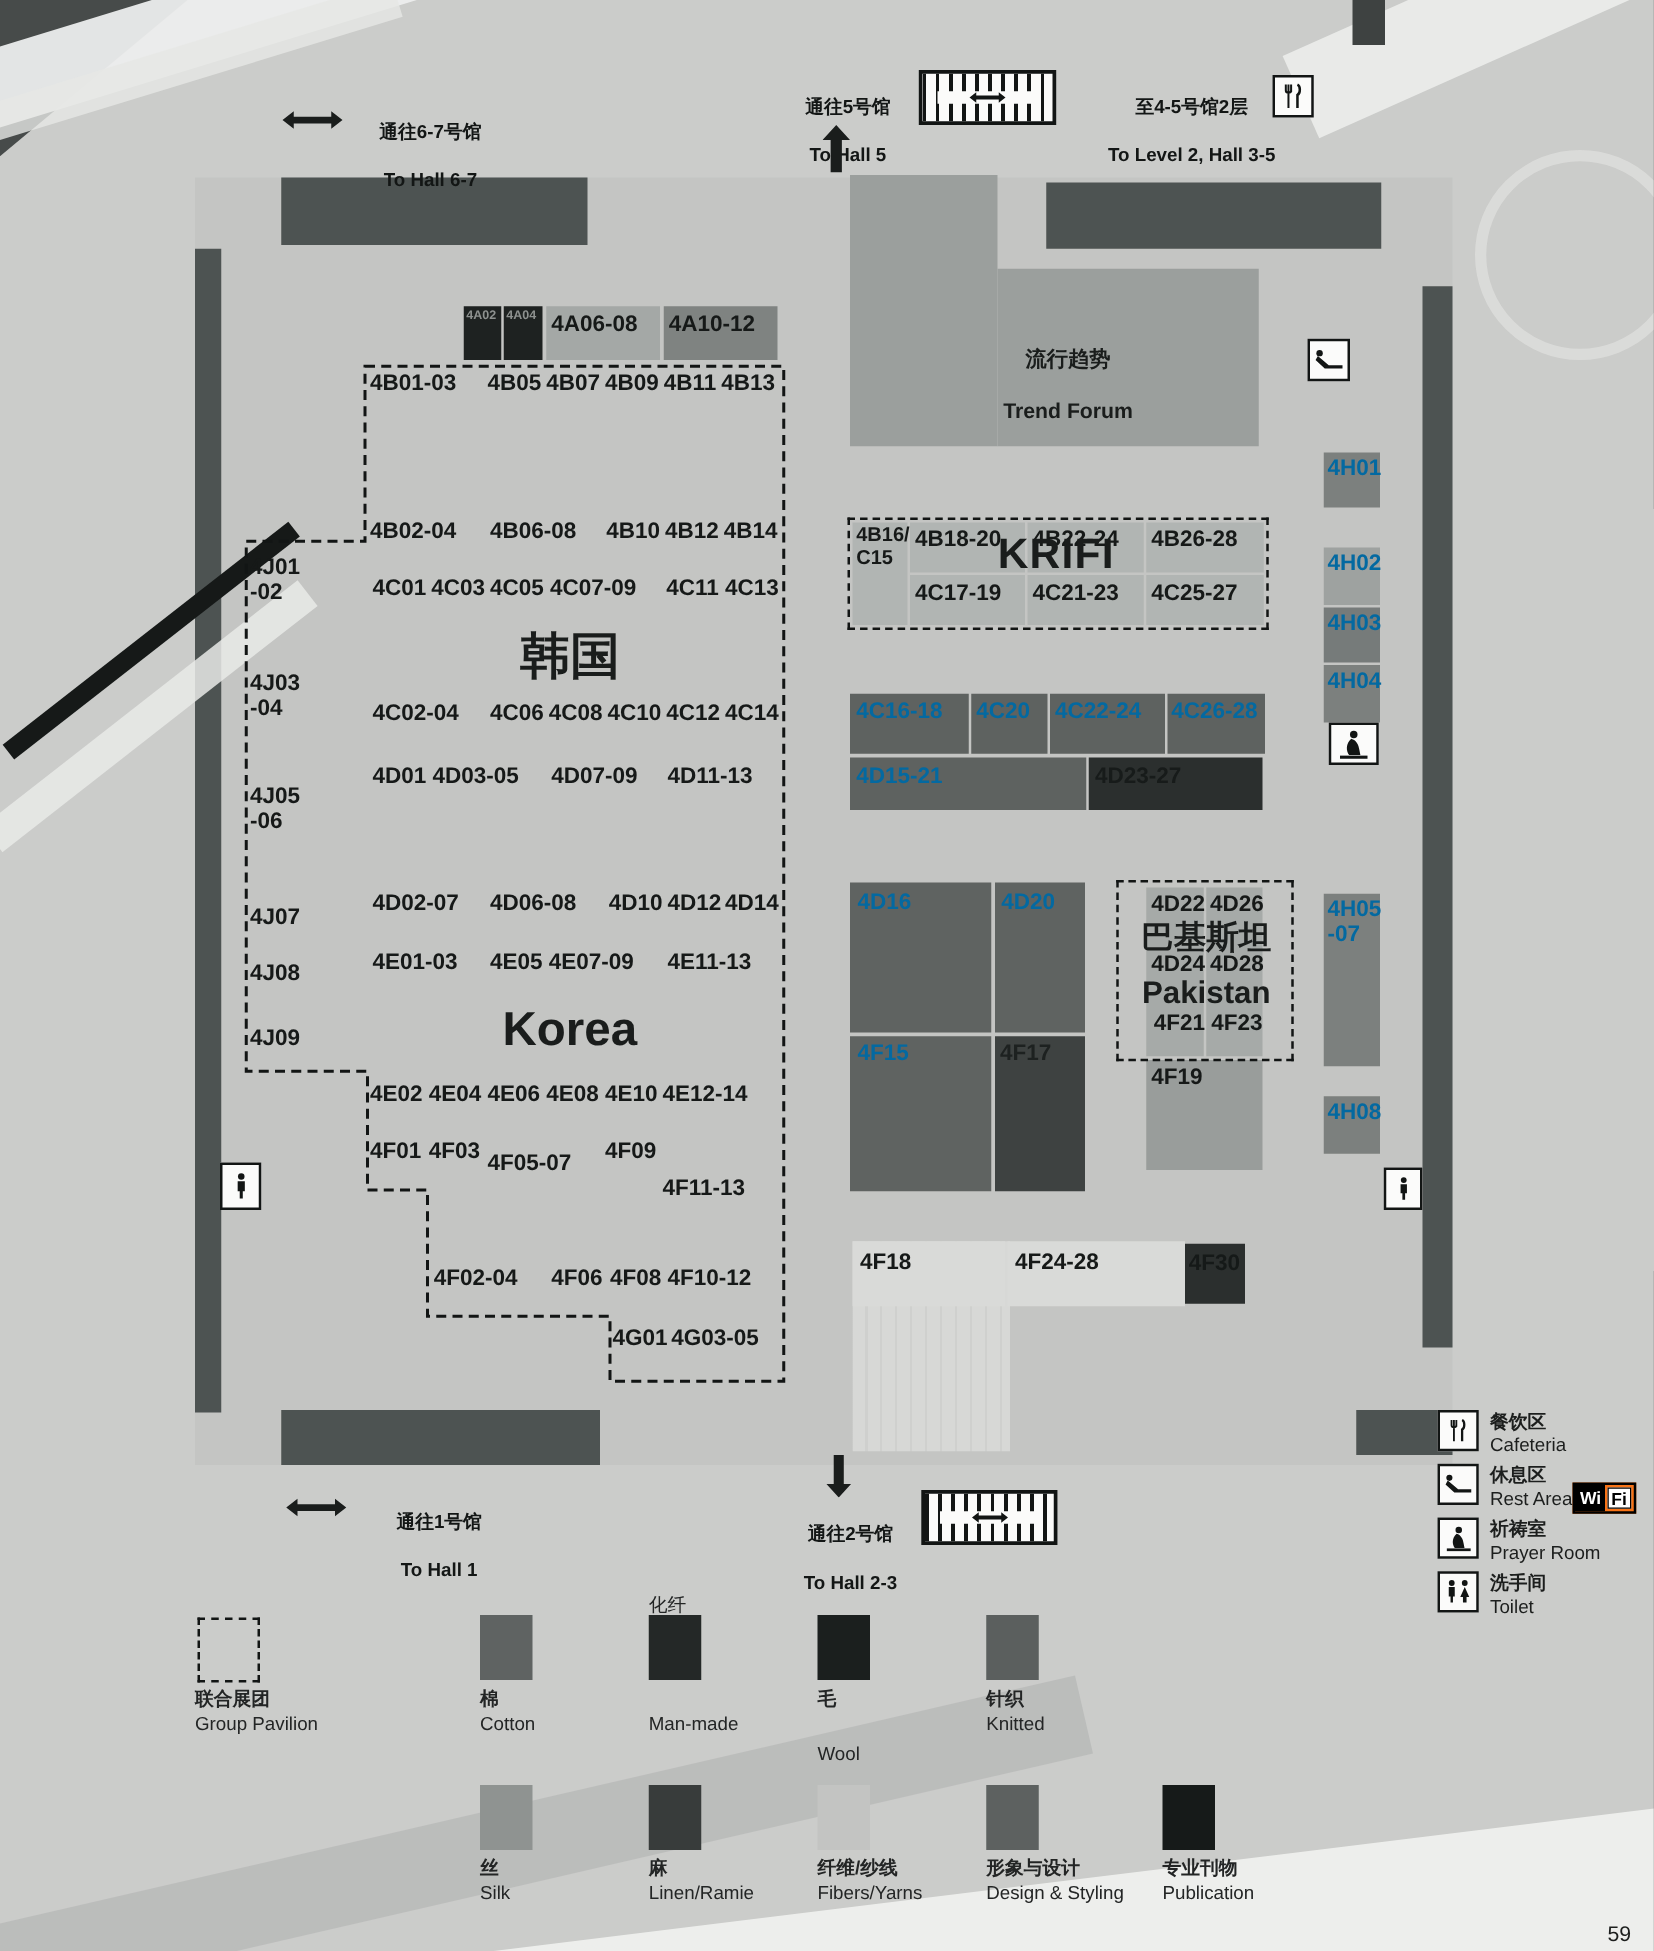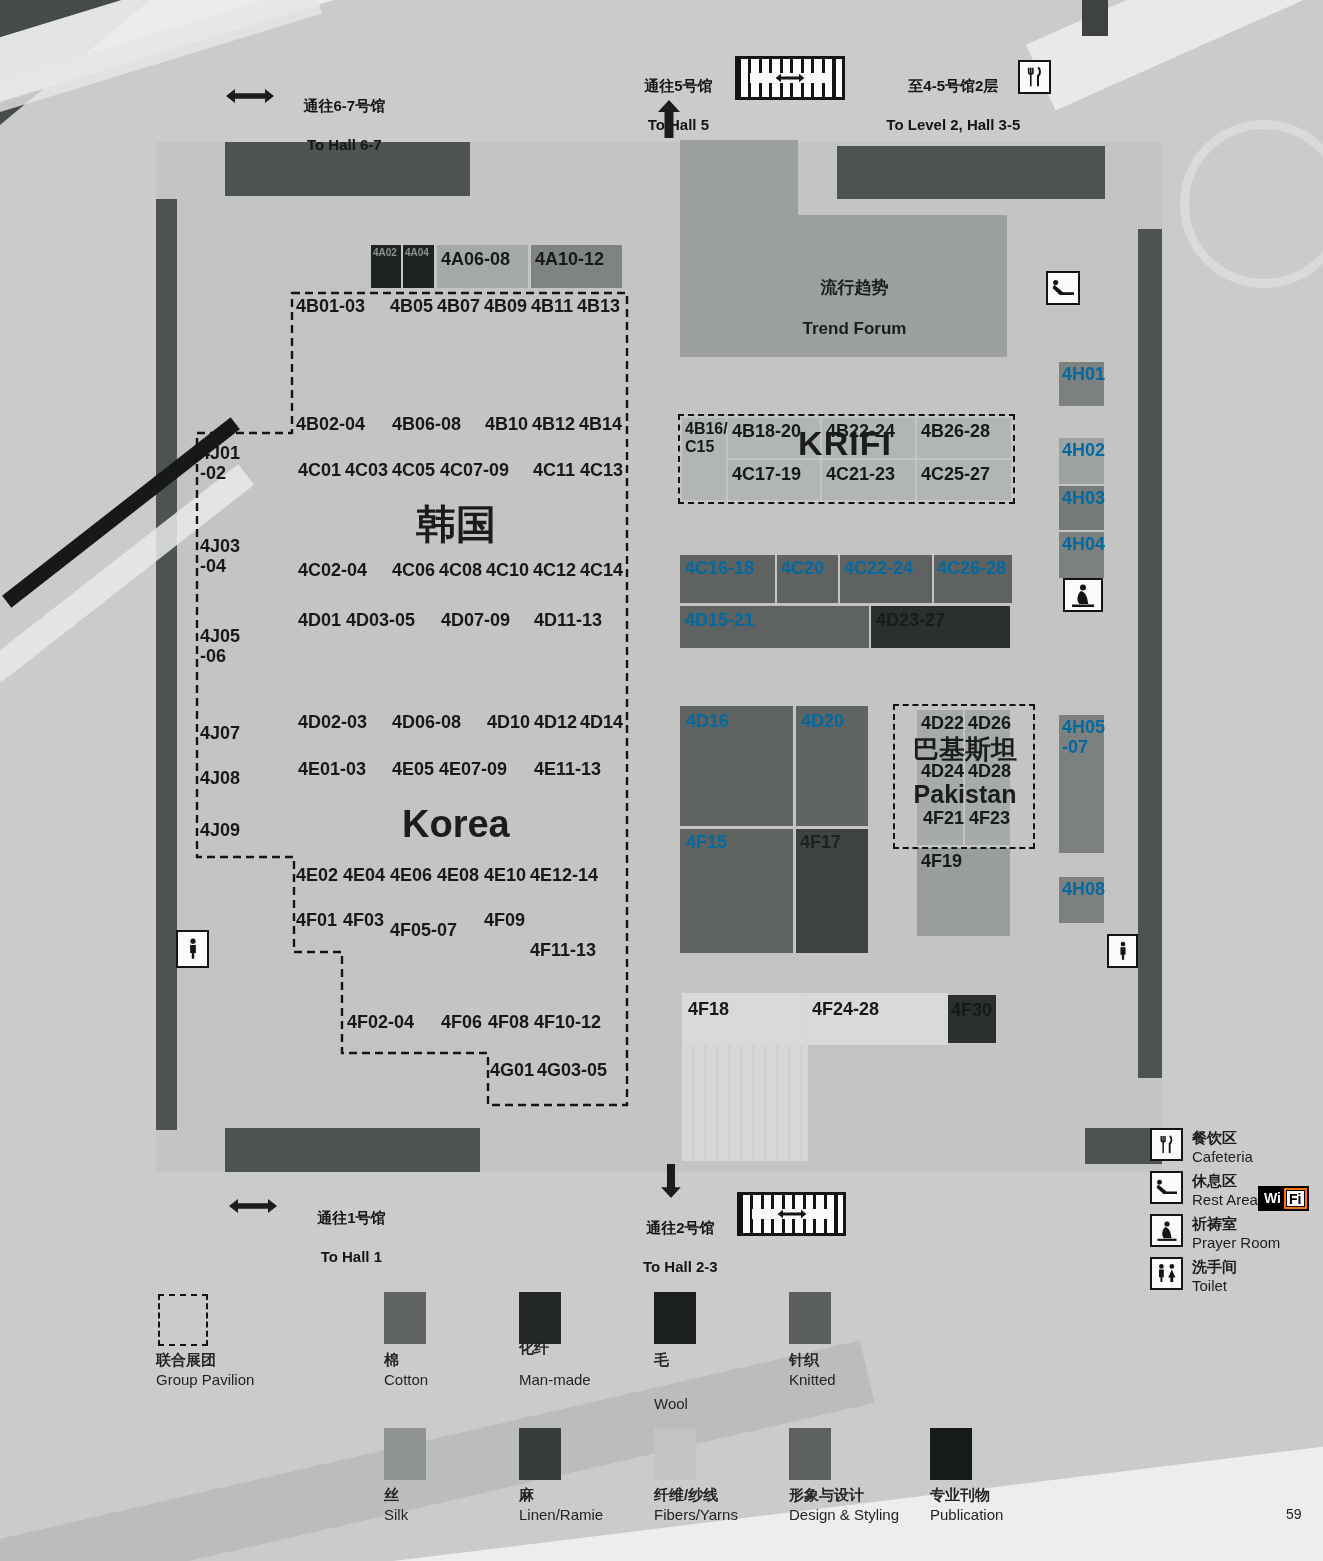--- a/index.html
+++ b/index.html
@@ -28,21 +28,21 @@
   .leg-sw{position:absolute;z-index:5;width:42px;height:52px;}
   .leg-t{position:absolute;z-index:5;font-size:15px;line-height:1.45;color:#232525;white-space:pre;}
   .fac-t{position:absolute;z-index:6;font-size:15px;line-height:1.3;color:#1c1e1d;white-space:pre;}
   .fac-cn{font-weight:700;}
   .wifi{position:absolute;z-index:6;display:flex;align-items:stretch;border:2px solid #000;
         background:#f97316;font-weight:700;font-size:14px;line-height:1;}
   .wifi .wi{color:#fff;background:#000;padding:3px 3px 2px 4px;}
   .wifi .fi{color:#000;background:#fff;margin:2px;padding:1px 3px 0 2px;border:1px solid #000;}
   .arrow{position:absolute;z-index:5;}
   .arrow svg{display:block;}
-  .pgnum{position:absolute;z-index:7;font-size:14px;color:#1c1e1d;font-weight:400;}
+  .pgnum{position:absolute;z-index:7;font-size:17px;color:#1c1e1d;font-weight:400;margin-top:32px;}
   svg.overlay{position:absolute;left:0;top:0;z-index:4;pointer-events:none;}
   .corridor{position:absolute;z-index:3;
      background:repeating-linear-gradient(90deg,#d7d8d6 0 10px,#cfd0ce 10px 12px);}
 </style>
 </head>
 <body>
 
 <div class="page">
 
   <div class="decor" style="left:0;top:0;width:150px;height:125px;background:#474b4a;clip-path:polygon(0 0,100% 0,0 100%);"></div>
@@ -111,21 +111,21 @@
   <span class="lbl" style="left:439px;top:560px;">4C08</span>
   <span class="lbl" style="left:486px;top:560px;">4C10</span>
   <span class="lbl" style="left:533px;top:560px;">4C12</span>
   <span class="lbl" style="left:580px;top:560px;">4C14</span>
 
   <span class="lbl" style="left:298px;top:610px;">4D01</span>
   <span class="lbl" style="left:346px;top:610px;">4D03-05</span>
   <span class="lbl" style="left:441px;top:610px;">4D07-09</span>
   <span class="lbl" style="left:534px;top:610px;">4D11-13</span>
 
-  <span class="lbl" style="left:298px;top:712px;">4D02-03</span>
+  <span class="lbl" style="left:298px;top:712px;">4D02-07</span>
   <span class="lbl" style="left:392px;top:712px;">4D06-08</span>
   <span class="lbl" style="left:487px;top:712px;">4D10</span>
   <span class="lbl" style="left:534px;top:712px;">4D12</span>
   <span class="lbl" style="left:580px;top:712px;">4D14</span>
 
   <span class="lbl" style="left:298px;top:759px;">4E01-03</span>
   <span class="lbl" style="left:392px;top:759px;">4E05</span>
   <span class="lbl" style="left:439px;top:759px;">4E07-09</span>
   <span class="lbl" style="left:534px;top:759px;">4E11-13</span>
 
@@ -378,21 +378,21 @@
 
   <div class="dash" style="left:158px;top:1294px;width:50px;height:52px;z-index:5;"></div>
   <span class="leg-t" style="left:156px;top:1349px;font-weight:700;">联合展团</span>
   <span class="leg-t" style="left:156px;top:1369px;">Group Pavilion</span>
 
   <div class="leg-sw" style="left: 384px; top: 1292px; background-color: rgb(95, 99, 98);"></div>
   <span class="leg-t" style="left:384px;top:1349px;font-weight:700;">棉</span>
   <span class="leg-t" style="left:384px;top:1369px;">Cotton</span>
 
   <div class="leg-sw" style="left: 519px; top: 1292px; background-color: rgb(36, 40, 39);"></div>
-  <span class="leg-t" style="left:519px;top:1337px;font-weight:700;">化纤</span>
+  <span class="leg-t" style="left:519px;top:1274px;font-weight:400;">化纤</span>
   <span class="leg-t" style="left:519px;top:1369px;">Man-made</span>
 
   <div class="leg-sw" style="left: 654px; top: 1292px; background-color: rgb(27, 31, 30);"></div>
   <span class="leg-t" style="left:654px;top:1349px;font-weight:700;">毛</span>
   <span class="leg-t" style="left:654px;top:1369px;margin-top:24px;">Wool</span>
 
   <div class="leg-sw" style="left: 789px; top: 1292px; background-color: rgb(91, 95, 94);"></div>
   <span class="leg-t" style="left:789px;top:1349px;font-weight:700;">针织</span>
   <span class="leg-t" style="left:789px;top:1369px;">Knitted</span>
 

